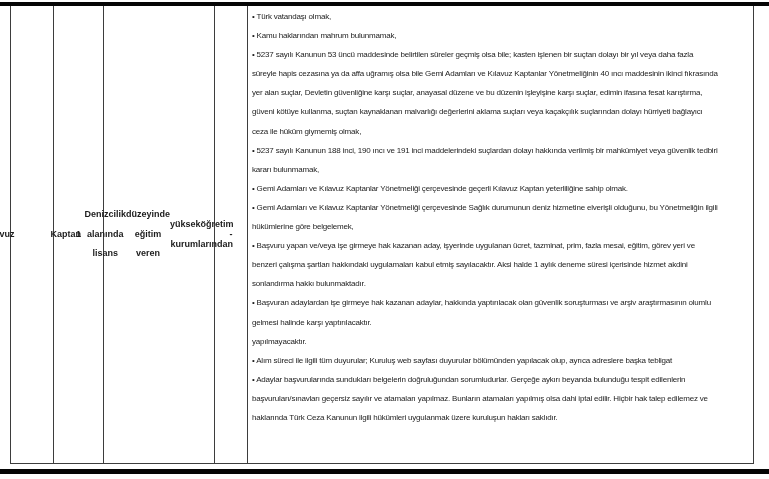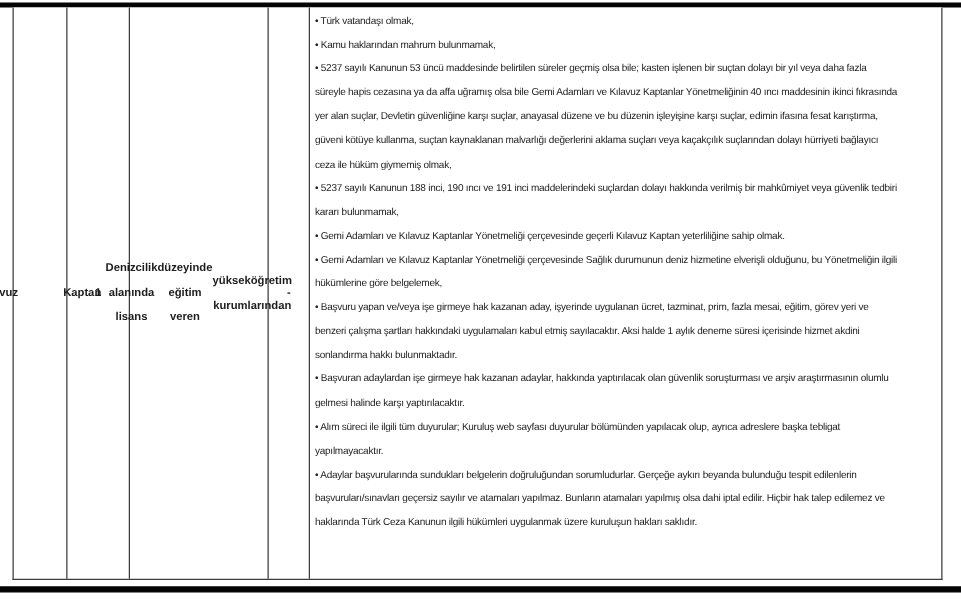--- a/index.html
+++ b/index.html
@@ -114,22 +114,22 @@
         <div>• 5237 sayılı Kanunun 188 inci, 190 ıncı ve 191 inci maddelerindeki suçlardan dolayı hakkında verilmiş bir mahkûmiyet veya güvenlik tedbiri</div>
         <div>kararı bulunmamak,</div>
         <div>• Gemi Adamları ve Kılavuz Kaptanlar Yönetmeliği çerçevesinde geçerli Kılavuz Kaptan yeterliliğine sahip olmak.</div>
         <div>• Gemi Adamları ve Kılavuz Kaptanlar Yönetmeliği çerçevesinde Sağlık durumunun deniz hizmetine elverişli olduğunu, bu Yönetmeliğin ilgili</div>
         <div>hükümlerine göre belgelemek,</div>
         <div>• Başvuru yapan ve/veya işe girmeye hak kazanan aday, işyerinde uygulanan ücret, tazminat, prim, fazla mesai, eğitim, görev yeri ve</div>
         <div>benzeri çalışma şartları hakkındaki uygulamaları kabul etmiş sayılacaktır. Aksi halde 1 aylık deneme süresi içerisinde hizmet akdini</div>
         <div>sonlandırma hakkı bulunmaktadır.</div>
         <div>• Başvuran adaylardan işe girmeye hak kazanan adaylar, hakkında yaptırılacak olan güvenlik soruşturması ve arşiv araştırmasının olumlu</div>
         <div>gelmesi halinde karşı yaptırılacaktır.</div>
+        <div>yapılmayacaktır.</div>
         <div>• Alım süreci ile ilgili tüm duyurular; Kuruluş web sayfası duyurular bölümünden yapılacak olup, ayrıca adreslere başka tebligat</div>
-        <div>yapılmayacaktır.</div>
         <div>• Adaylar başvurularında sundukları belgelerin doğruluğundan sorumludurlar. Gerçeğe aykırı beyanda bulunduğu tespit edilenlerin</div>
         <div>başvuruları/sınavları geçersiz sayılır ve atamaları yapılmaz. Bunların atamaları yapılmış olsa dahi iptal edilir. Hiçbir hak talep edilemez ve</div>
         <div>haklarında Türk Ceza Kanunun ilgili hükümleri uygulanmak üzere kuruluşun hakları saklıdır.</div>
       </div>
 
   </div>
 
   <div class="rule-bar bottom"></div>
 
 </div>

